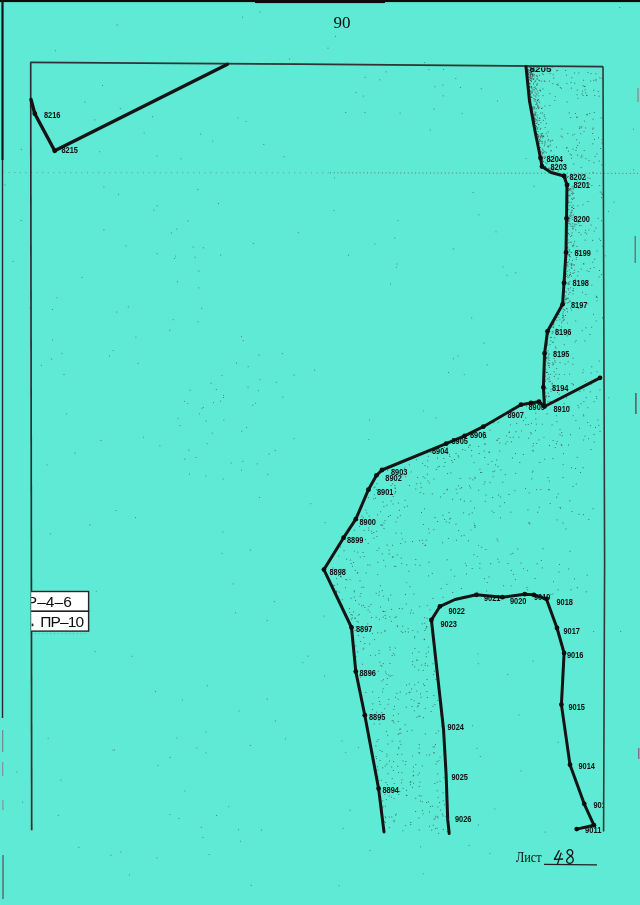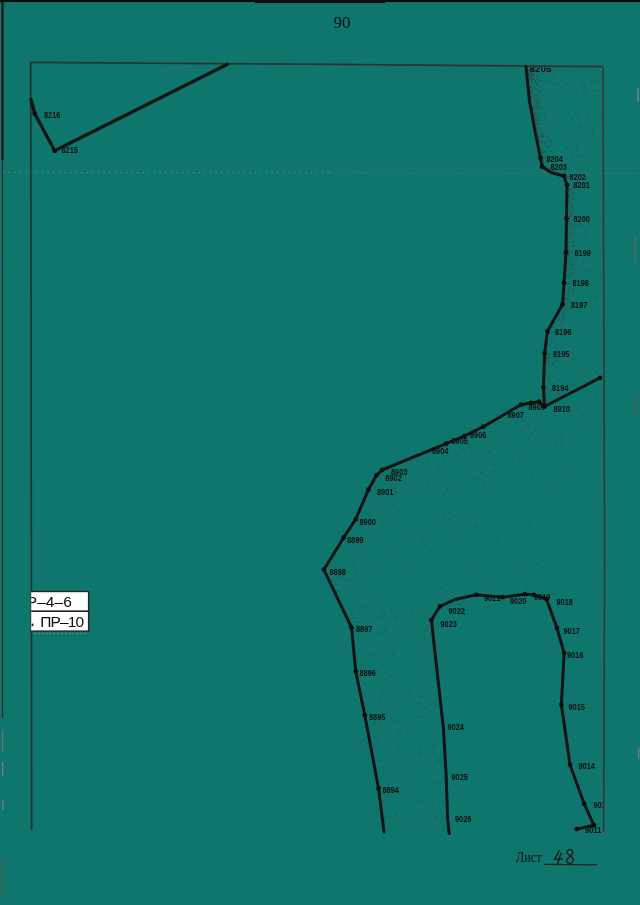--- a/index.html
+++ b/index.html
@@ -1,15 +1,15 @@
 <!DOCTYPE html>
 <html><head><meta charset="utf-8">
 <style>
 html,body{margin:0;padding:0;background:#fff;}
-#page{position:relative;width:640px;height:905px;background:#0f766e;overflow:hidden;
+#page{position:relative;width:640px;height:905px;background:#5eead4;overflow:hidden;
 font-family:"Liberation Sans",sans-serif;}
 svg text{font-family:"Liberation Sans",sans-serif;}
 .ser{font-family:"Liberation Serif",serif;}
 </style></head>
 <body>
 <div id="page">
 <svg width="640" height="905" viewBox="0 0 640 905">
 <defs>
 <clipPath id="cut8205">
           <rect x="528" y="67.4" width="26" height="5.6"></rect>

